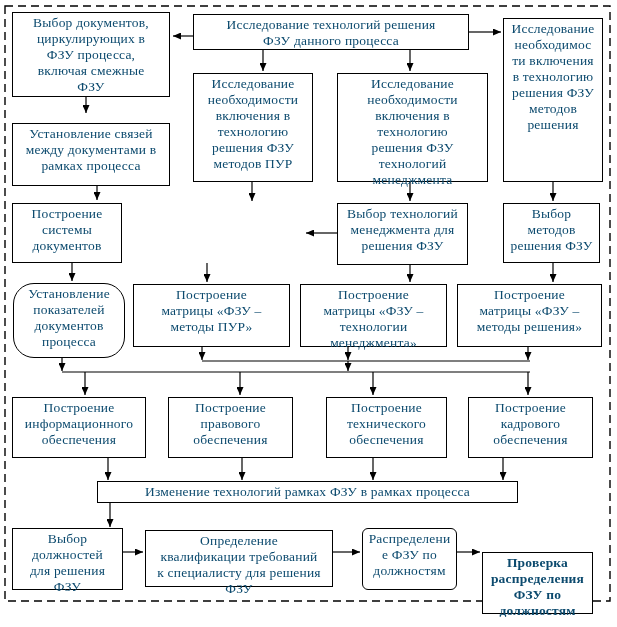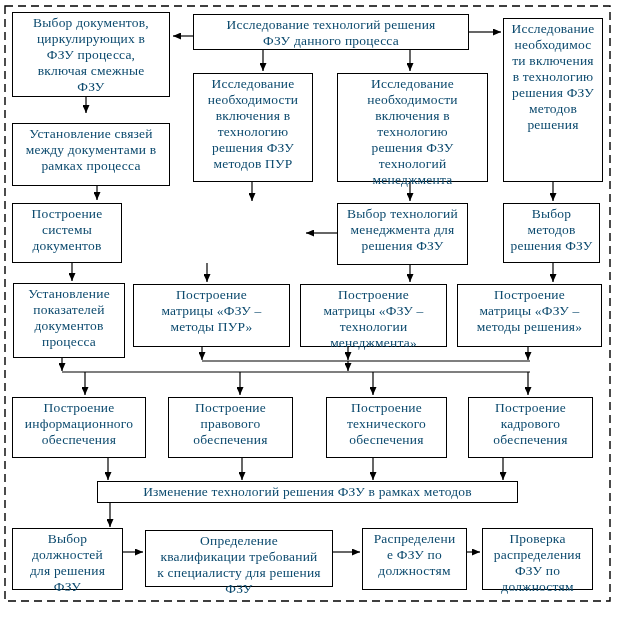--- a/index.html
+++ b/index.html
@@ -133,21 +133,21 @@
 
 
   <div class="node" style="left:337px; top:203px; width:131px; height:62px;">Выбор технологий
 менеджмента для
 решения ФЗУ</div>
 
   <div class="node" style="left:503px; top:203px; width:97px; height:60px;">Выбор
 методов
 решения ФЗУ</div>
 
-  <div class="node" style="left:13px; top:283px; width:112px; height:75px;">Установление
+  <div class="node" style="left:13px; top:283px; width:112px; height:75px;border-radius:21px;">Установление
 показателей
 документов
 процесса</div>
 
   <div class="node" style="left:133px; top:284px; width:157px; height:63px;">Построение
 матрицы «ФЗУ –
 методы ПУР»</div>
 
   <div class="node" style="left:300px; top:284px; width:147px; height:63px;">Построение
 матрицы «ФЗУ –
@@ -167,35 +167,35 @@
 обеспечения</div>
 
   <div class="node" style="left:326px; top:397px; width:121px; height:61px;">Построение
 технического
 обеспечения</div>
 
   <div class="node" style="left:468px; top:397px; width:125px; height:61px;">Построение
 кадрового
 обеспечения</div>
 
-  <div class="node" style="left:97px; top:481px; width:421px; height:22px;">Изменение технологий решения ФЗУ в рамках методов</div>
+  <div class="node" style="left:97px; top:481px; width:421px; height:22px;">Изменение технологий рамках ФЗУ в рамках процесса</div>
 
   <div class="node" style="left:12px; top:528px; width:111px; height:62px;">Выбор
 должностей
 для решения
 ФЗУ</div>
 
   <div class="node" style="left:145px; top:530px; width:188px; height:57px;">Определение
 квалификации требований
 к специалисту для решения
 ФЗУ</div>
 
-  <div class="node" style="left:362px; top:528px; width:105px; height:62px;">Распределени
+  <div class="node" style="left:362px; top:528px; width:95px; height:62px;border-radius:6px;">Распределени
 е ФЗУ по
 должностям</div>
 
-  <div class="node" style="left:482px; top:528px; width:111px; height:62px;">Проверка
+  <div class="node" style="left:482px; top:552px; width:111px; height:62px;font-weight:bold;">Проверка
 распределения
 ФЗУ по
 должностям</div>
 
 
 </div>
 
 </body></html>

